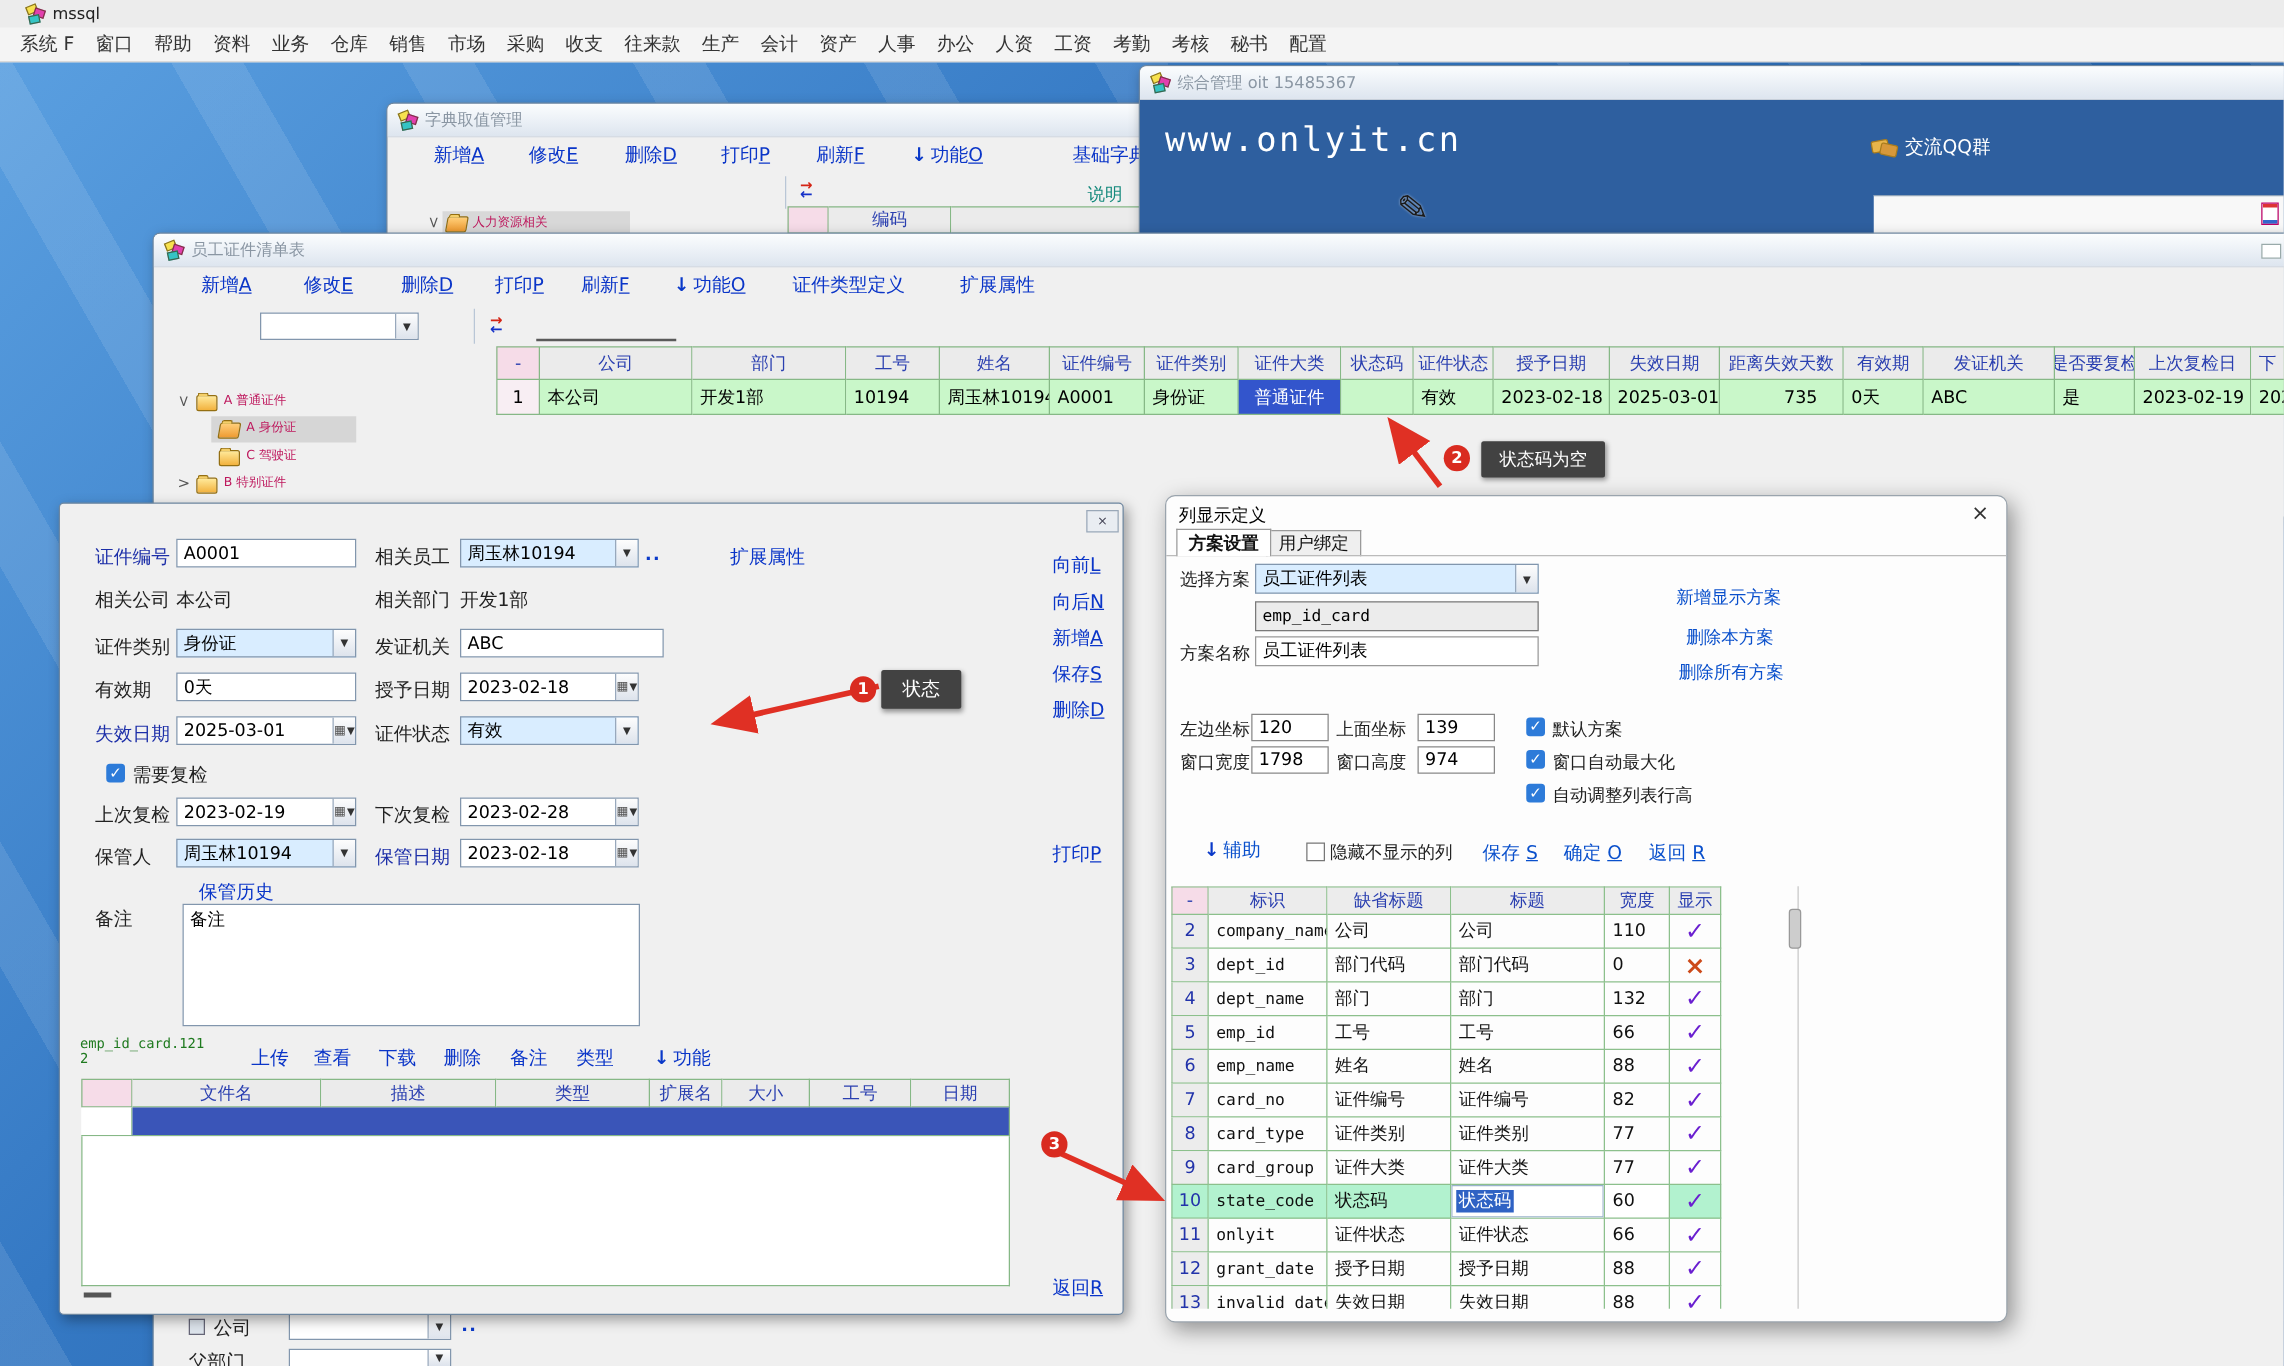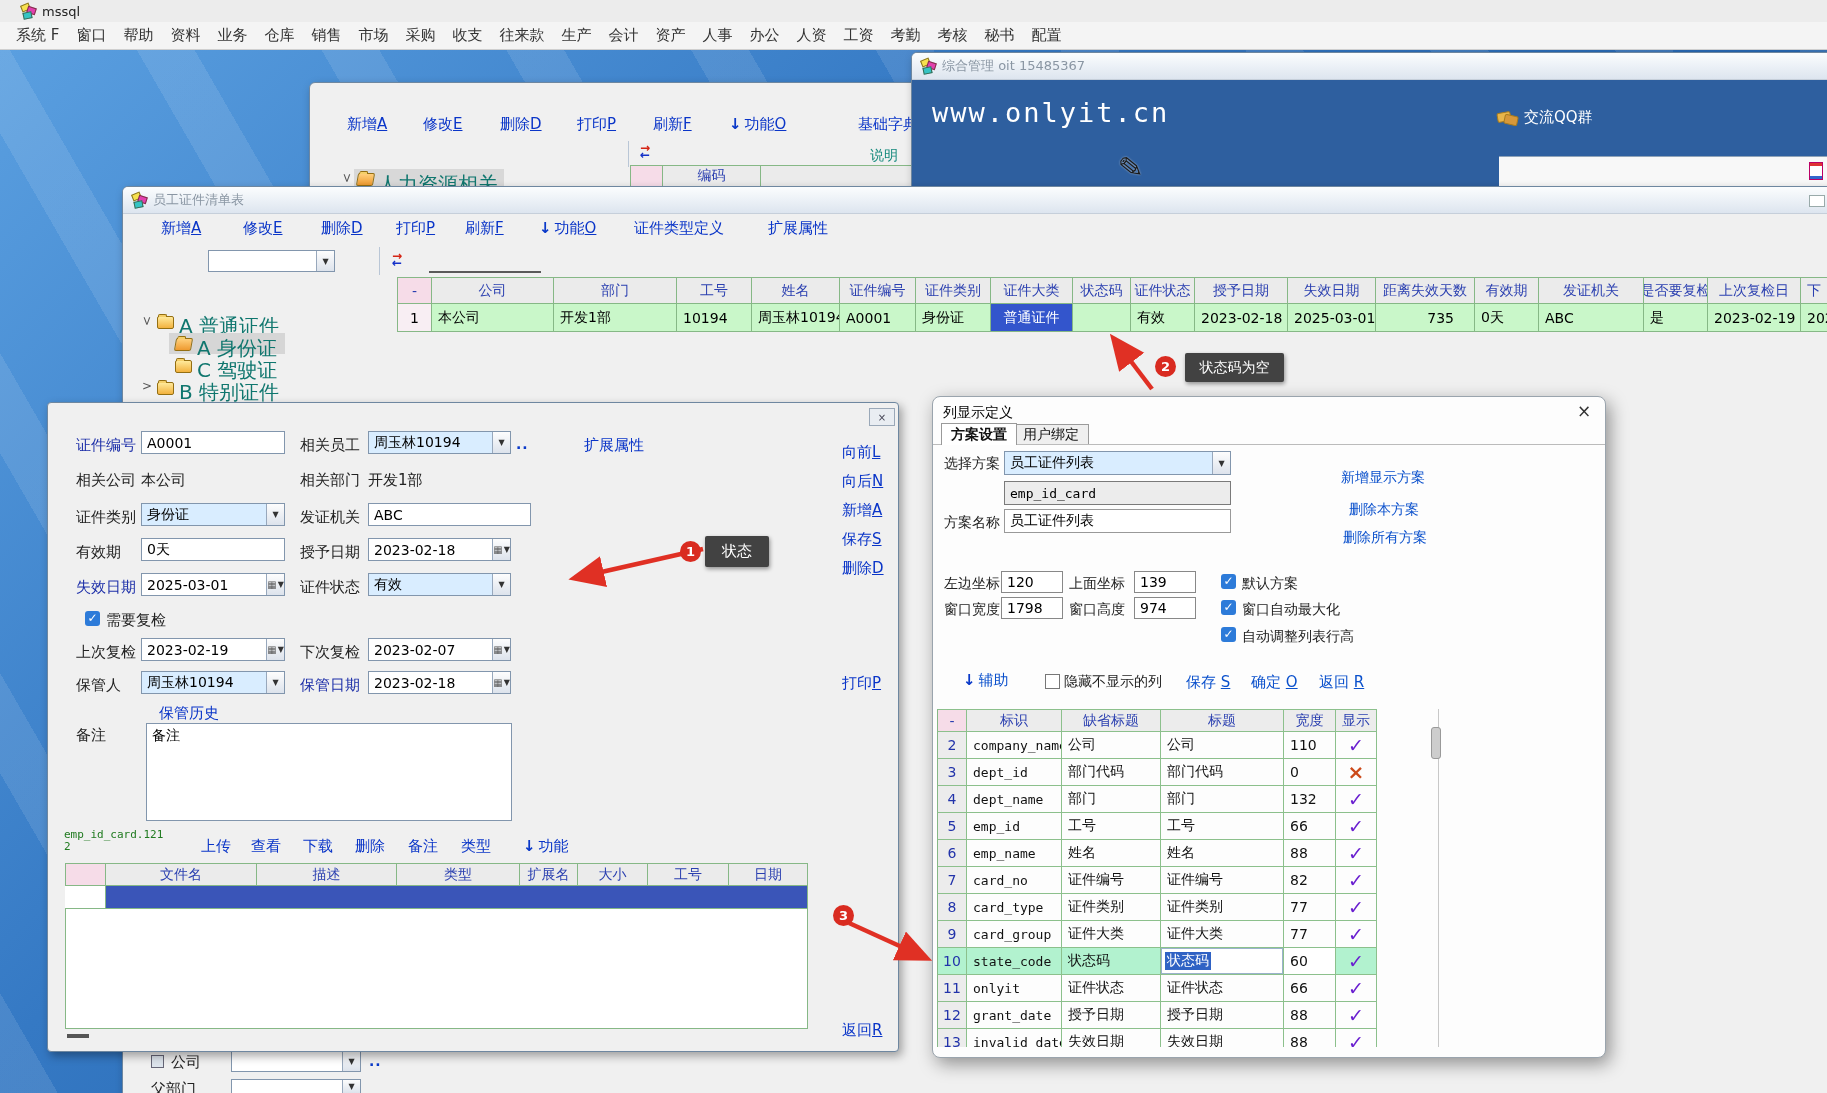--- a/index.html
+++ b/index.html
@@ -42,21 +42,21 @@
   .cboff{position:absolute;width:13px;height:13px;background:#fff;border:1px solid #777;cursor:pointer}
   .dots{position:absolute;color:#0a39c9;font-weight:bold;font-size:14px;letter-spacing:1px;cursor:pointer}
   
   .chev{position:absolute;font-size:12px;color:#555;width:12px;text-align:center}
   .chev.down{transform:rotate(90deg)}
   .fold{position:absolute;width:15px;height:11px;background:linear-gradient(#ffe99a,#f2b23e);
         border:1px solid #946f12;border-radius:2px}
   .fold::before{content:"";position:absolute;top:-3px;left:0;width:7px;height:2px;background:#f4cf6a;
         border:1px solid #946f12;border-bottom:none;border-radius:2px 2px 0 0}
   .fold.open{background:linear-gradient(#ffcf7a,#ee9a30);transform:skewX(-10deg)}
-  .tlabel{position:absolute;font-size:20px;color:#0f766e;white-space:nowrap}
+  .tlabel{position:absolute;font-size:10px;color:#be185d;white-space:nowrap}
   
   .grid{display:grid;position:absolute}
   .mh,.md{border-right:1px solid #86b886;border-bottom:1px solid #86b886;box-sizing:border-box;
           display:flex;align-items:center;font-size:14px;overflow:hidden;white-space:nowrap}
   .mh{background:#ebebeb;color:#2a3fb0;justify-content:center;border-top:1px solid #86b886}
   .mh.first,{}
   .mh.pink{background:#f6dce8}
   .md{background:#c9f7c9;color:#000;padding-left:6px}
   .md.rt{justify-content:flex-end;padding-right:20px;padding-left:0}
   .md.pink{background:#f8eef3;justify-content:center;padding-left:0}
@@ -132,20 +132,28 @@
   <span class="mitem">工资</span>
   <span class="mitem">考勤</span>
   <span class="mitem">考核</span>
   <span class="mitem">秘书</span>
   <span class="mitem">配置</span>
 </div>
 
 <div class="desktop">
 
   <div class="win" style="left:309px;top:32px;width:610px;height:154px;z-index:10">
+    <div class="cap">
+      <span class="appico">
+          <i class="i1"></i>
+          <i class="i2"></i>
+          <i class="i3"></i>
+        </span>
+      <span>字典取值管理</span>
+    </div>
     <span class="lnk" style="left:37px;top:32px"><span>新增</span><span class="k">A</span></span>
     <span class="lnk" style="left:113px;top:32px"><span>修改</span><span class="k">E</span></span>
     <span class="lnk" style="left:190px;top:32px"><span>删除</span><span class="k">D</span></span>
     <span class="lnk" style="left:267px;top:32px"><span>打印</span><span class="k">P</span></span>
     <span class="lnk" style="left:343px;top:32px"><span>刷新</span><span class="k">F</span></span>
     <span class="lnk" style="left:419px;top:32px"><span class="fdown">↓</span><span>功能</span><span class="k">O</span></span>
     <span class="lnk" style="left:548px;top:32px">基础字典</span>
     <div class="vline" style="left:318px;top:58px;height:26px"></div>
     <span class="swap" style="left:327px;top:62px">
         <span class="sr">→</span>
@@ -342,21 +350,21 @@
     <span class="lbl" style="left:28px;top:240px">上次复检</span>
     <div class="inp" style="left:93px;top:235px;width:144px;height:23px">
         <span>2023-02-19</span>
         <span class="dbtn">
           <span class="dico">▦</span>
           <span>▼</span>
         </span>
       </div>
     <span class="lbl" style="left:252px;top:240px">下次复检</span>
     <div class="inp" style="left:320px;top:235px;width:143px;height:23px">
-        <span>2023-02-07</span>
+        <span>2023-02-28</span>
         <span class="dbtn">
           <span class="dico">▦</span>
           <span>▼</span>
         </span>
       </div>
 
     <span class="lbl" style="left:28px;top:273px">保管人</span>
     <div class="inp combo" style="left:93px;top:268px;width:144px;height:23px">
         <span>周玉林10194</span>
         <span class="dbtn">▼</span>

